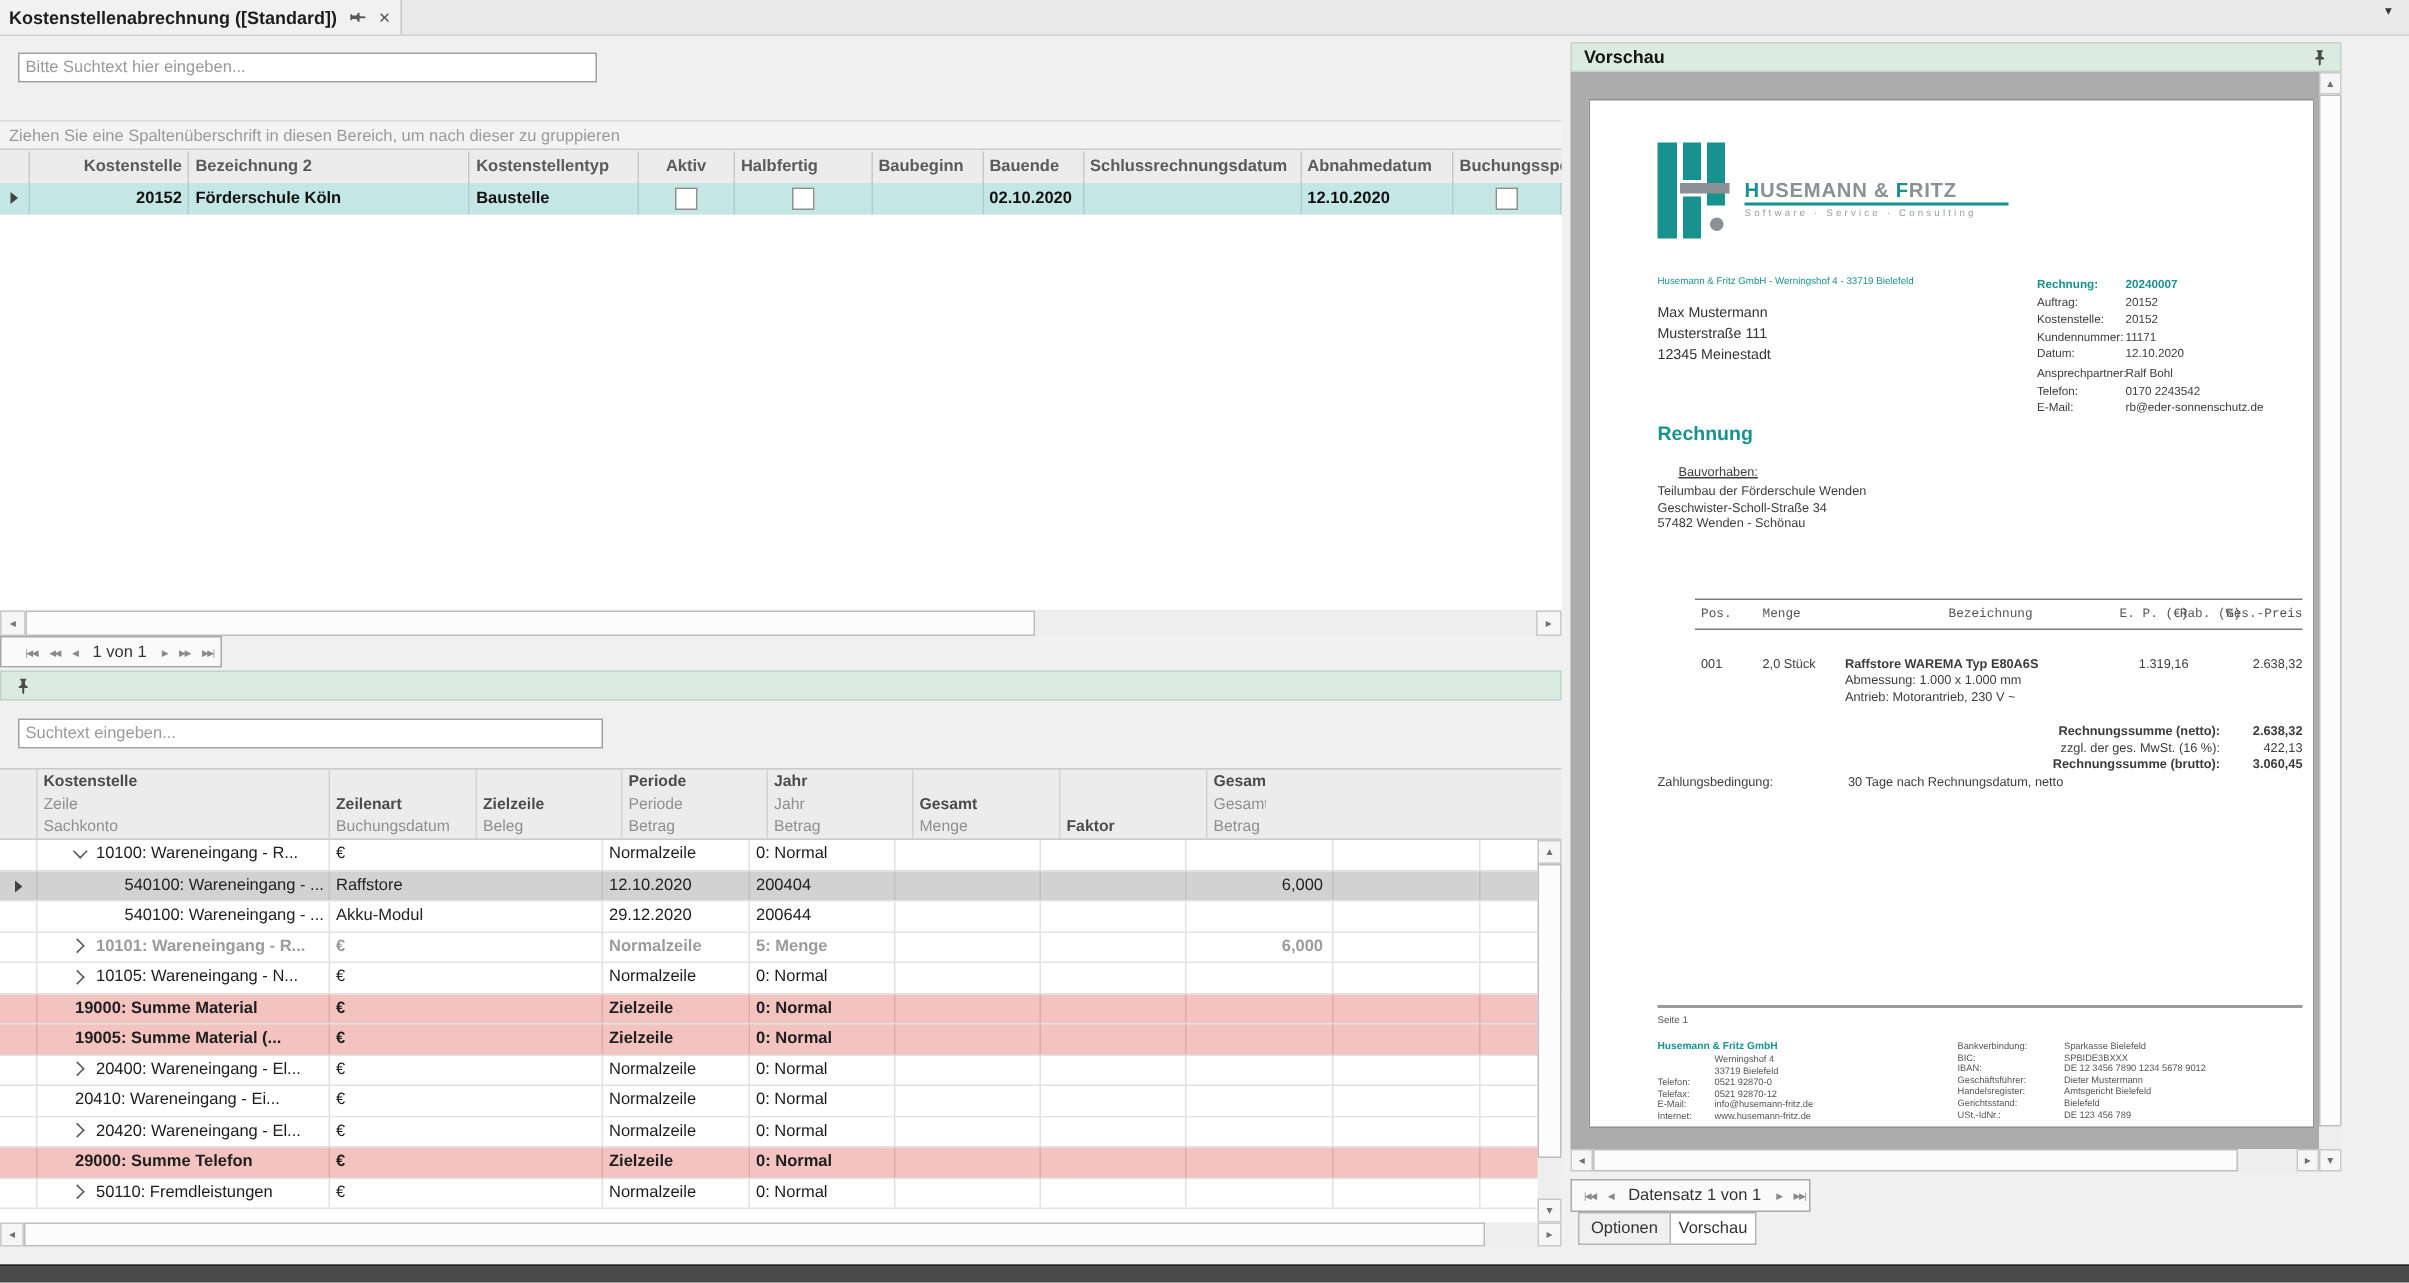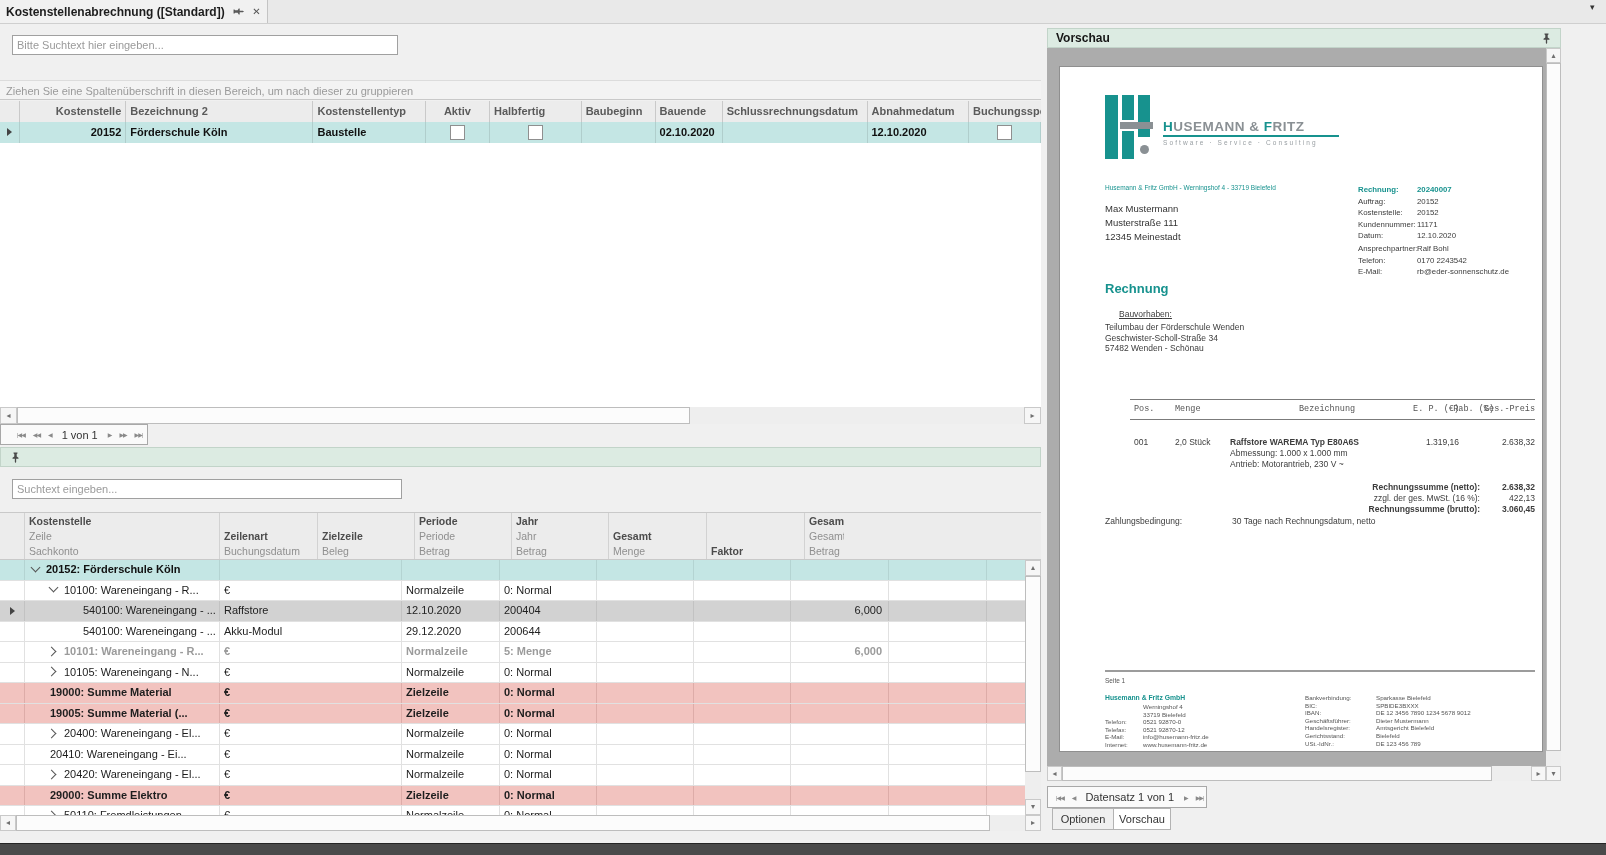--- a/index.html
+++ b/index.html
@@ -264,35 +264,20 @@
       <div class="bhl"></div>
       <div class="bhl bold">Faktor</div>
     </div>
     <div class="bhcol bhc9">
       <div class="bhl bold">Gesamt</div>
       <div class="bhl">Gesamt</div>
       <div class="bhl">Betrag</div>
     </div>
   </div>
 <div class="abs" id="brows">
-    <div class="brow k-group">
-      <div class="bc gut"></div>
-      <div class="bc c1 lv0">
-        <div class="exp open"></div>
-        <span class="c1t">20152: Förderschule Köln</span>
-      </div>
-      <div class="bc c2"></div>
-      <div class="bc c3"></div>
-      <div class="bc c4"></div>
-      <div class="bc c5"></div>
-      <div class="bc c6"></div>
-      <div class="bc c7"></div>
-      <div class="bc c8"></div>
-      <div class="bc c9"></div>
-    </div>
     <div class="brow k-bold">
       <div class="bc gut"></div>
       <div class="bc c1 lv1">
         <div class="exp open"></div>
         <span class="c1t">10100: Wareneingang - R...</span>
       </div>
       <div class="bc c2">€</div>
       <div class="bc c3">Normalzeile</div>
       <div class="bc c4">0: Normal</div>
       <div class="bc c5"></div>
@@ -429,21 +414,21 @@
       <div class="bc c4">0: Normal</div>
       <div class="bc c5"></div>
       <div class="bc c6"></div>
       <div class="bc c7"></div>
       <div class="bc c8"></div>
       <div class="bc c9"></div>
     </div>
     <div class="brow k-sum">
       <div class="bc gut"></div>
       <div class="bc c1 lv1">
-        <span class="c1t">29000: Summe Elektro</span>
+        <span class="c1t">29000: Summe Telefon</span>
       </div>
       <div class="bc c2">€</div>
       <div class="bc c3">Zielzeile</div>
       <div class="bc c4">0: Normal</div>
       <div class="bc c5"></div>
       <div class="bc c6"></div>
       <div class="bc c7"></div>
       <div class="bc c8"></div>
       <div class="bc c9"></div>
     </div>

